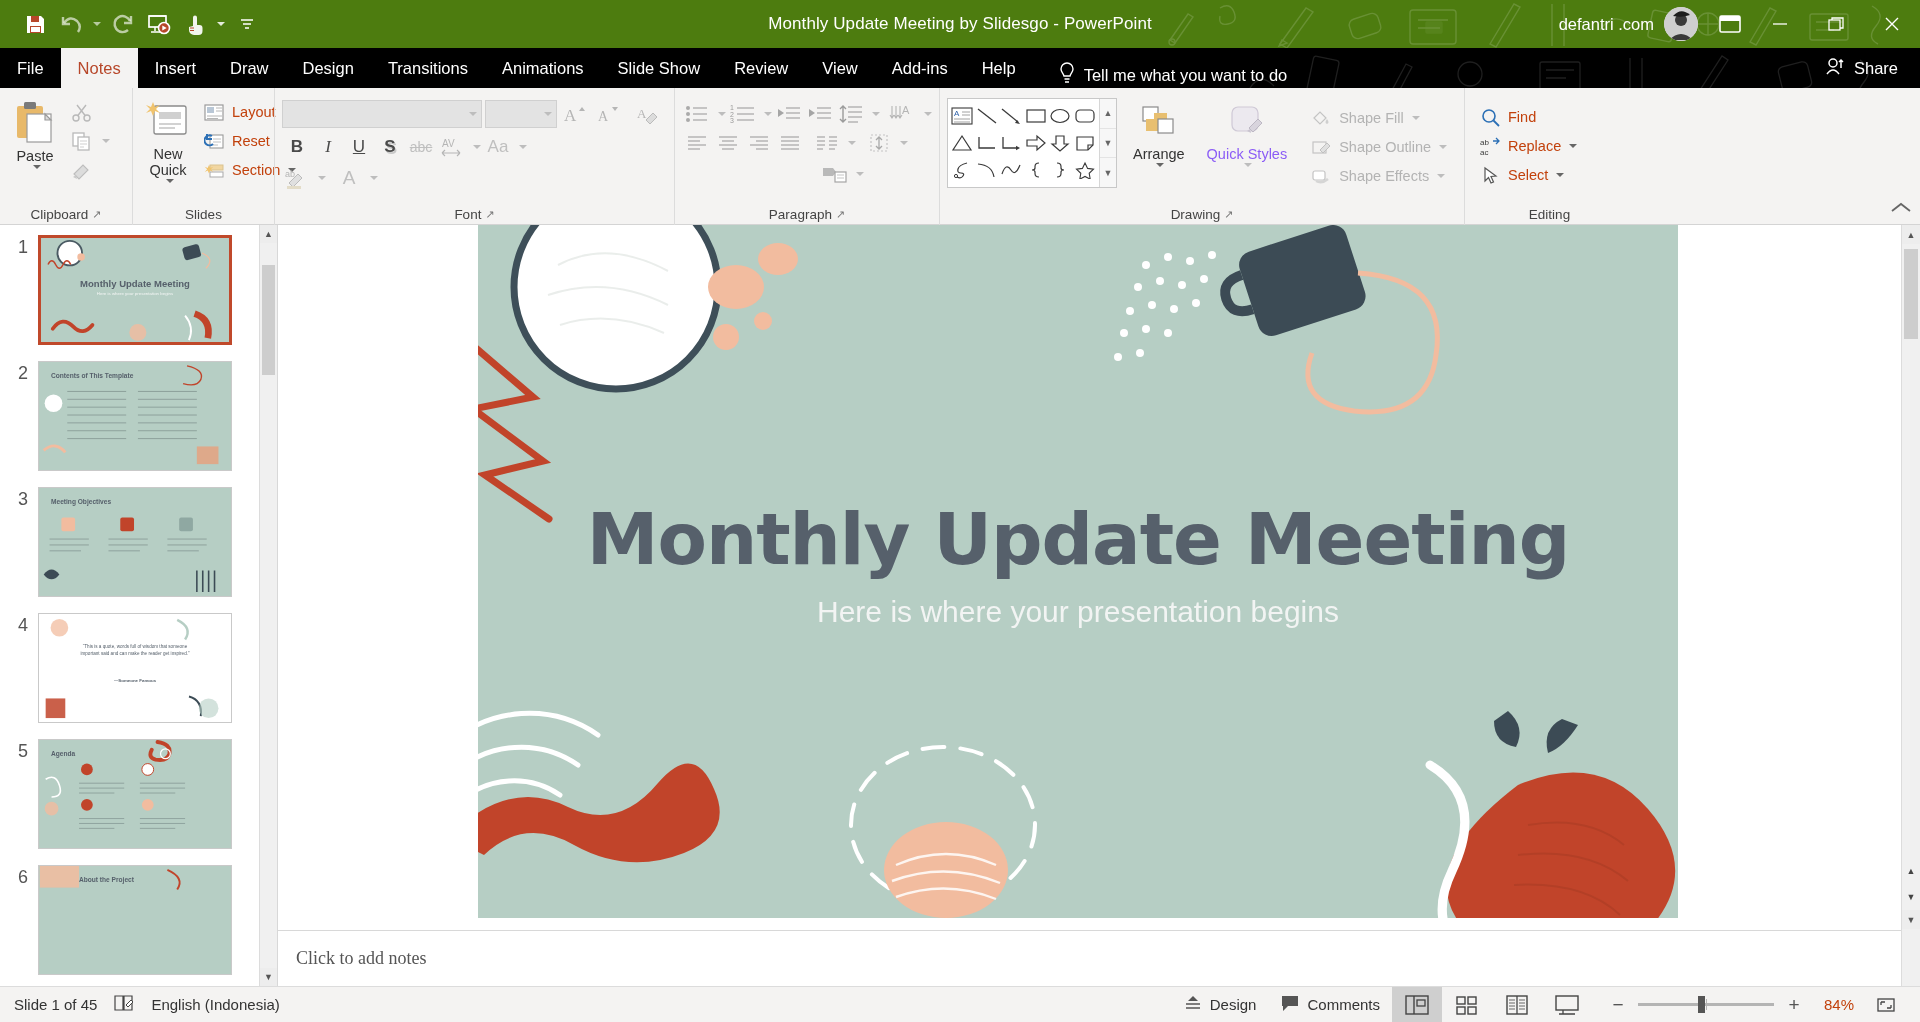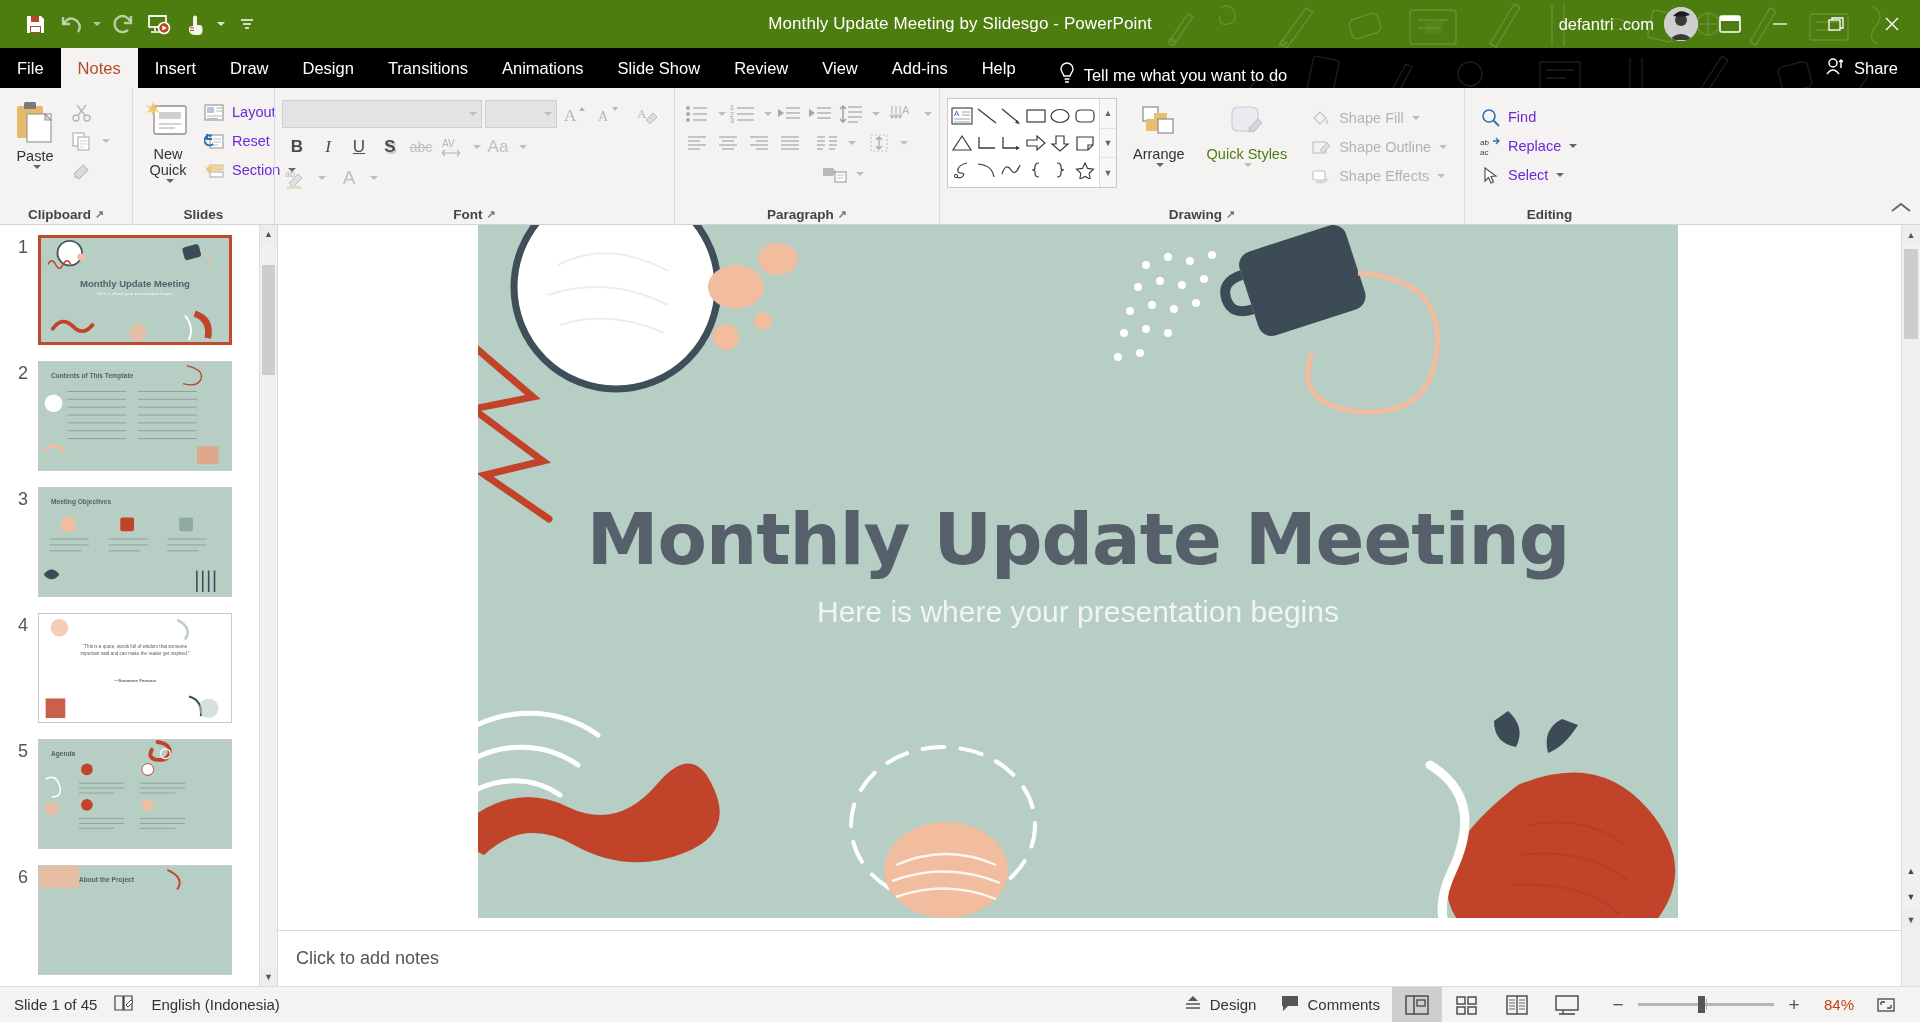--- a/index.html
+++ b/index.html
@@ -72,37 +72,36 @@
     height: 137px; background: #f4f3f2; flex: 0 0 137px;
     display: flex; position: relative; border-bottom: 1px solid #d4d4d4;
   }
   .rgroup { display: flex; flex-direction: column; position: relative; padding: 5px 0 0 0; height: 137px; }
   .rgroup + .rgroup { border-left: 1px solid #dcdcdc; }
   .rg-body { flex: 1; display: flex; align-items: flex-start; padding: 3px 7px 0 7px; }
   .rg-label {
     height: 19px; font-size: 13.5px; color: #444; text-align: center;
     display: flex; align-items: center; justify-content: center; gap: 4px;
     padding-bottom: 2px;
-    font-weight: bold;
   }
   .rg-launcher { font-size: 11px; color: #777; }
 
   .bigbtn {
     display: flex; flex-direction: column; align-items: center; justify-content: flex-start;
     padding: 4px 6px 0 6px; min-width: 56px;
   }
   .bigbtn .lbl { font-size: 14.5px; color: #333; margin-top: 3px; text-align:center; line-height: 1.1; }
-  .bigbtn .lbl.dis { color: #4d7c0f; }
+  .bigbtn .lbl.dis { color: #8b5cf6; }
   .mini-caret { width:0;height:0;border-left:4px solid transparent;border-right:4px solid transparent;border-top:4px solid #666; display:inline-block; margin-left:3px; vertical-align: 2px;}
   .mini-caret.dis { border-top-color:#bdbdbd; }
 
   .smallcol { display: flex; flex-direction: column; gap: 1px; padding-top: 2px; }
   .smallbtn {
     display: flex; align-items: center; gap: 5px; height: 28px; padding: 0 5px;
-    font-size: 14.5px; color: #6d28d9; white-space: nowrap; border-radius: 2px;
+    font-size: 14.5px; color: #c2410c; white-space: nowrap; border-radius: 2px;
   }
   .smallbtn.dis { color: #b3b3b3; }
   .iconbox { width: 26px; height: 24px; display:flex; align-items:center; justify-content:center; }
 
   .fontrow1 { display: flex; align-items: center; gap: 3px; margin-bottom: 4px; }
   .fontrow2 { display: flex; align-items: center; gap: 1px; }
   .combo {
     height: 28px; background: #e3e3e3; border: 1px solid #d0d0d0;
     display: flex; align-items: center; padding: 0 4px 0 6px; font-size: 14px; color: #555;
   }
@@ -167,21 +166,21 @@
     font-family: "DejaVu Sans", sans-serif;
   }
   .slide-sub {
     position: absolute; left: 0; right: 0; top: 370px; text-align: center;
     font-size: 30px; color: #f2f4f3;
   }
 
   .notesbar {
     height: 56px; flex: 0 0 56px; border-top: 1px solid #d8d8d8;
     display: flex; align-items: center; padding-left: 18px;
-    font-size: 18px; color: #555; background: #fff;
+    font-size: 18px; color: #555; background: #fff; font-family: Liberation Serif, serif;
   }
 
   
   .vscroll { width: 19px; flex: 0 0 19px; background: #f0f0f0; border-left: 1px solid #dcdcdc; position: relative; }
   .vs-arrow { height: 19px; display:flex;align-items:center;justify-content:center;font-size:9px;color:#555;background:#ededed;}
   .vs-thumb { position:absolute; left:2px; right:2px; top:24px; height: 90px; background:#cdcdcd;}
   .vs-split { position:absolute; left:0; right:0; bottom: 76px; height: 52px; background:#f0f0f0; display:flex;flex-direction:column;}
   .vs-split > div { flex:1; display:flex;align-items:center;justify-content:center;font-size:9px;color:#444;}
 
   

